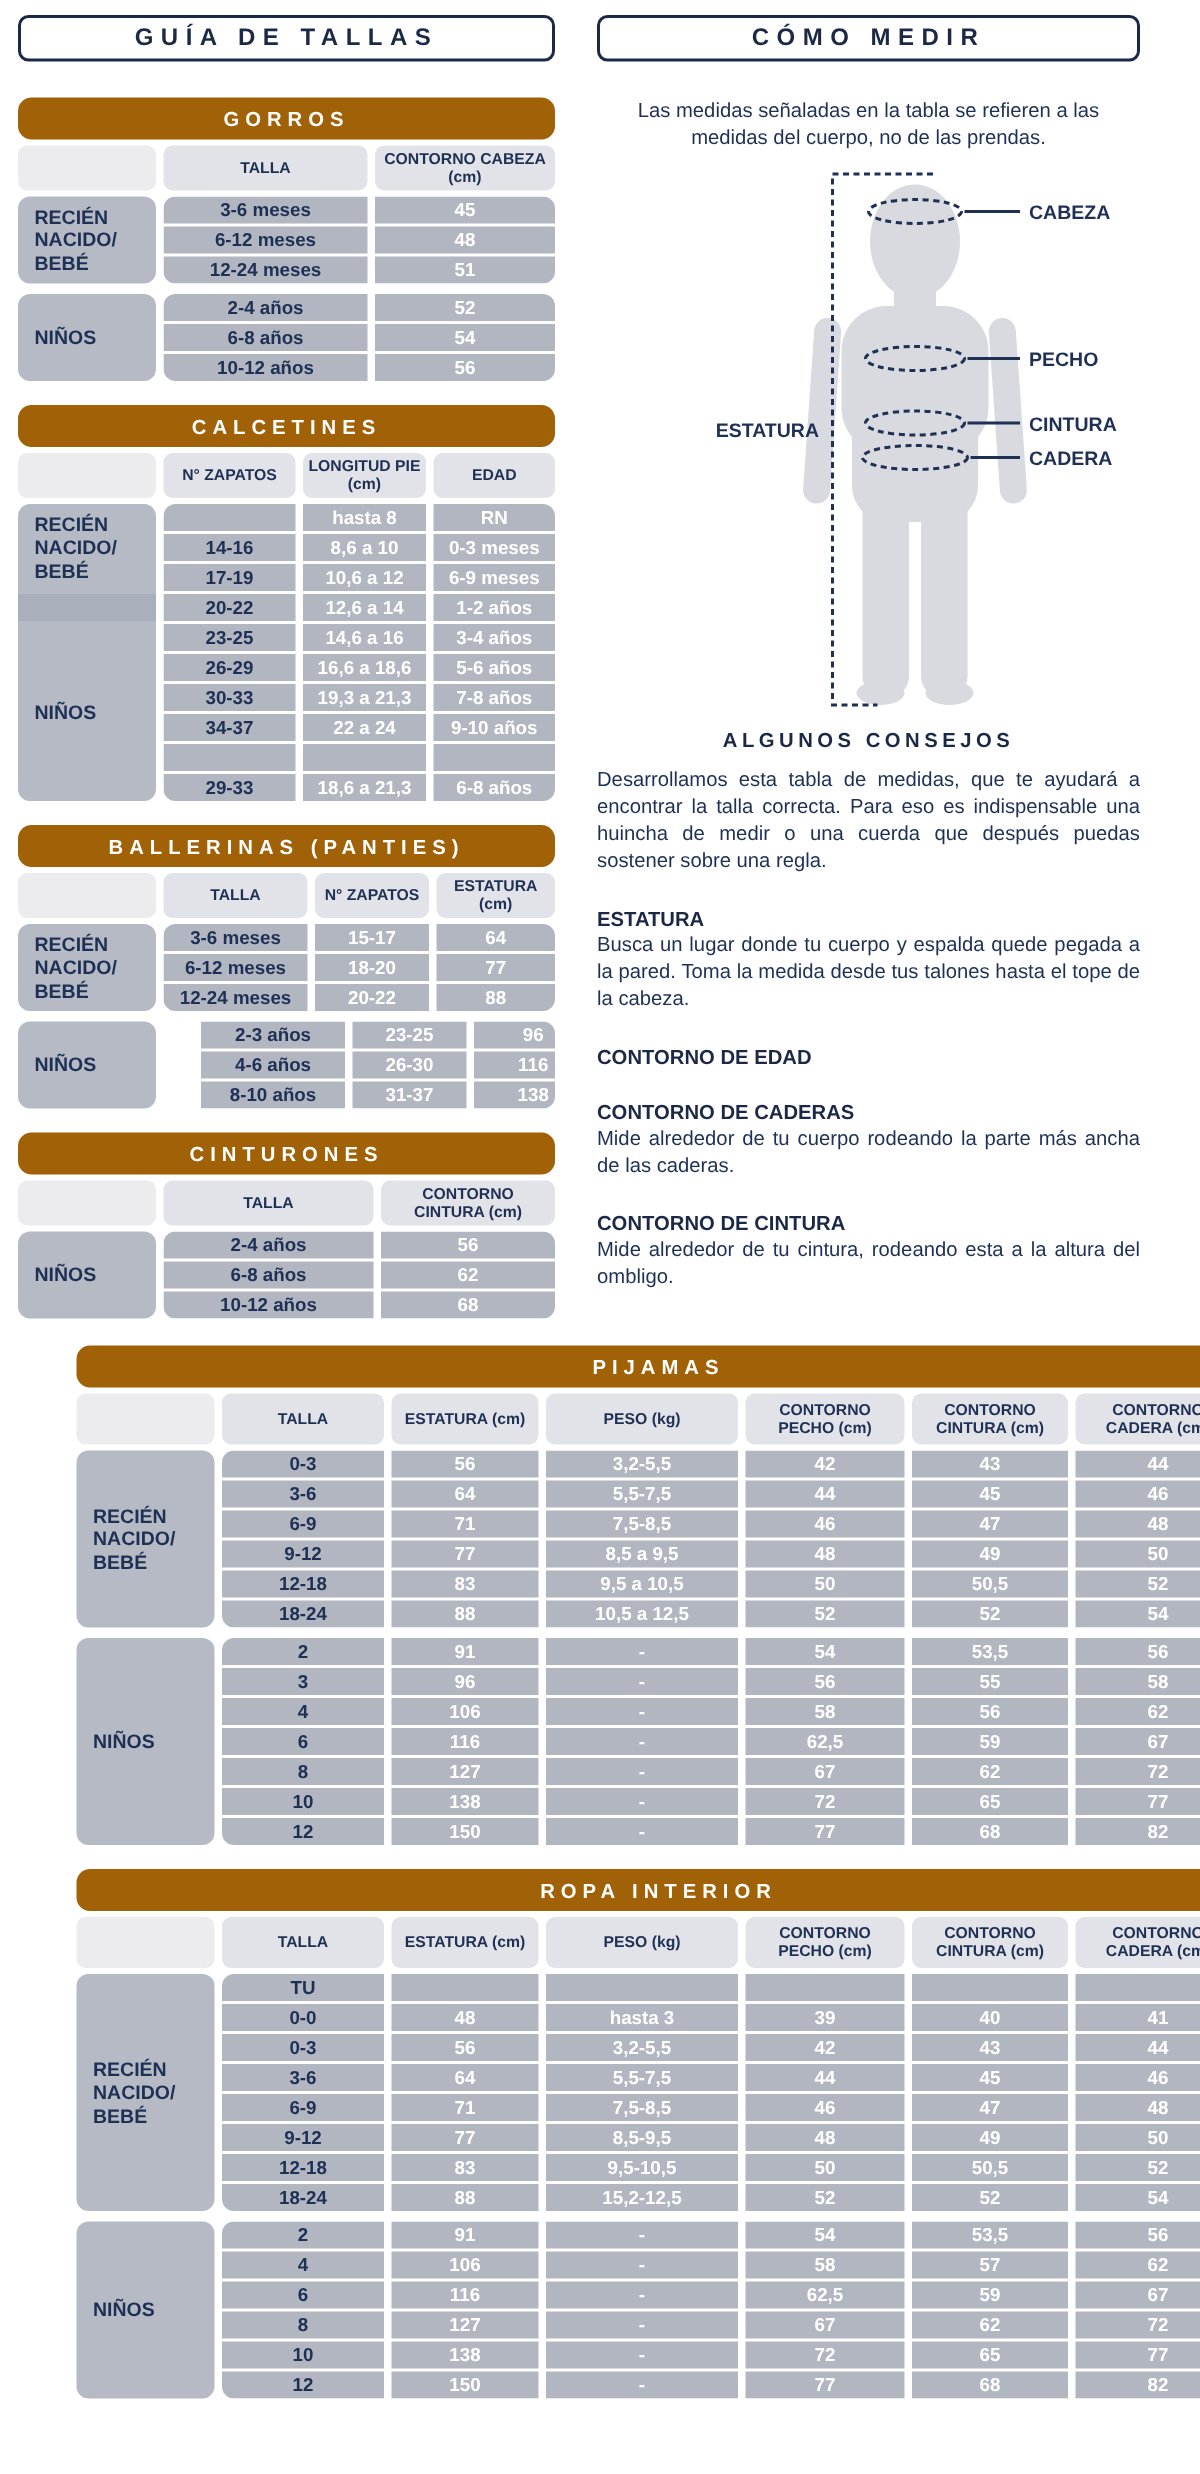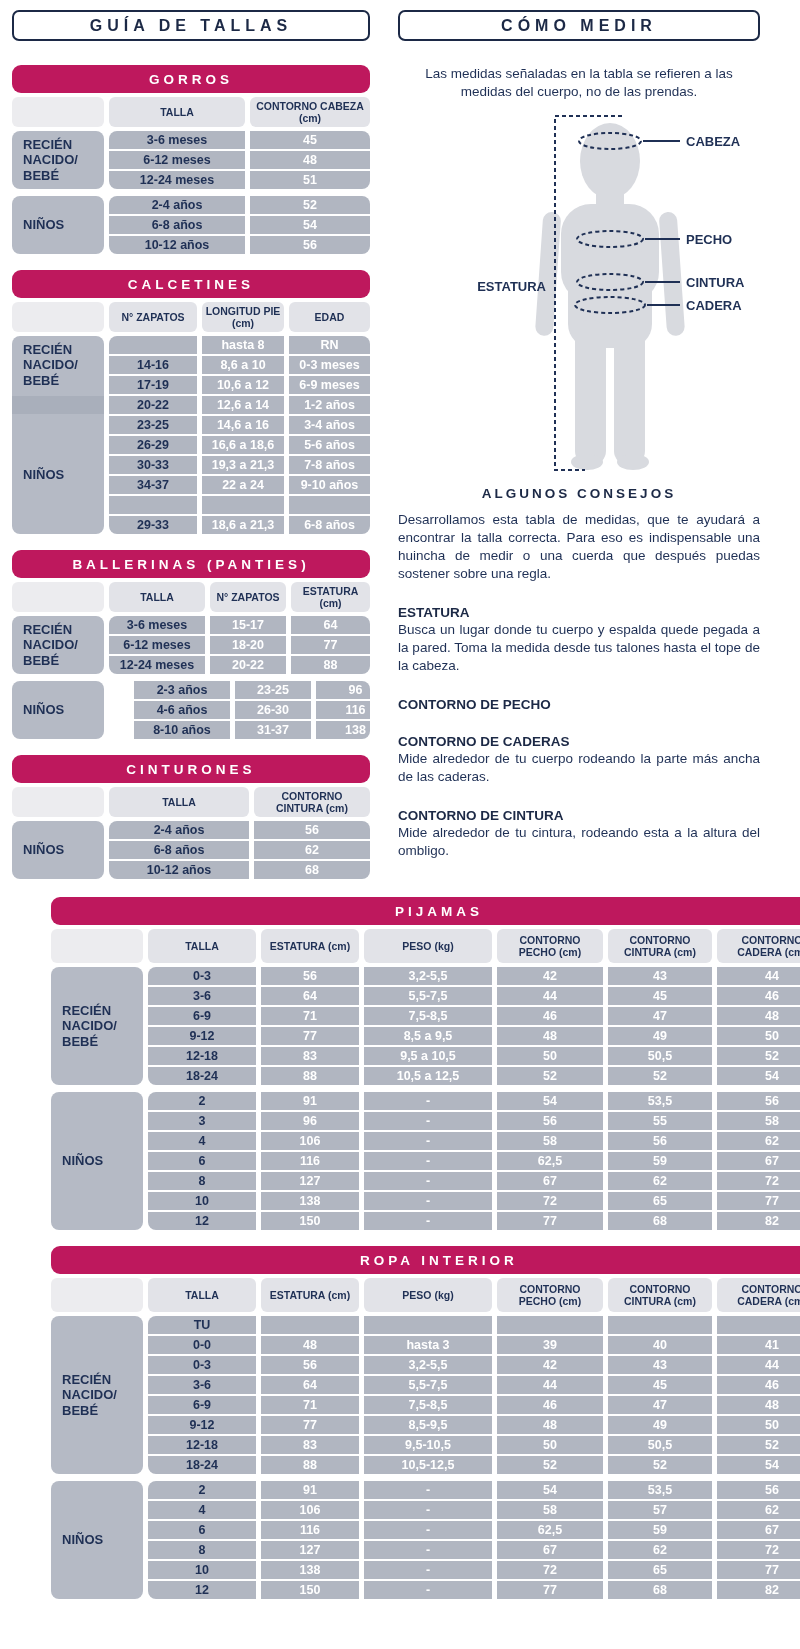--- a/index.html
+++ b/index.html
@@ -15,21 +15,21 @@
 
   .title-box{
     border:2.5px solid #1C2946;border-radius:7px;height:27px;
     display:flex;align-items:center;justify-content:center;
     font-weight:bold;font-size:16px;letter-spacing:5px;color:#1C2946;
     margin-bottom:24px;
   }
 
   .size-table{margin-bottom:16px;}
   .table-bar{
-    background:#be185d;border-radius:9px;height:28px;
+    background:#a16207;border-radius:9px;height:28px;
     display:flex;align-items:center;justify-content:center;
     color:#fff;font-weight:bold;font-size:13.5px;letter-spacing:4px;
     margin-bottom:4px;
   }
   .hdr-row{display:flex;gap:5px;margin-bottom:4px;min-height:30px;}
   .size-table.wide .hdr-row{min-height:34px;}
   .hdr-corner{width:92px;flex:none;background:#ECECEF;border-radius:6px;}
   .hdr-cell{
     flex:none;background:#E2E3E8;border-radius:6px;
     display:flex;align-items:center;justify-content:center;text-align:center;
@@ -266,21 +266,21 @@
     </svg>
 
     <p class="tips-title">ALGUNOS CONSEJOS</p>
     <p class="tips-intro">Desarrollamos esta tabla de medidas, que te ayudará a encontrar la talla correcta. Para eso es indispensable una huincha de medir o una cuerda que después puedas sostener sobre una regla.</p>
 
     <div class="cm-section">
       <h4>ESTATURA</h4>
       <p>Busca un lugar donde tu cuerpo y espalda quede pegada a la pared. Toma la medida desde tus talones hasta el tope de la cabeza.</p>
     </div>
     <div class="cm-section">
-      <h4>CONTORNO DE PECHO</h4>
+      <h4>CONTORNO DE EDAD</h4>
     </div>
     <div class="cm-section">
       <h4>CONTORNO DE CADERAS</h4>
       <p>Mide alrededor de tu cuerpo rodeando la parte más ancha de las caderas.</p>
     </div>
     <div class="cm-section">
       <h4>CONTORNO DE CINTURA</h4>
       <p>Mide alrededor de tu cintura, rodeando esta a la altura del ombligo.</p>
     </div>
   </div>
@@ -441,21 +441,21 @@
             <div class="cell">49</div>
             <div class="cell">50</div>
             <div class="cell c0">12-18</div>
             <div class="cell">83</div>
             <div class="cell">9,5-10,5</div>
             <div class="cell">50</div>
             <div class="cell">50,5</div>
             <div class="cell">52</div>
             <div class="cell c0">18-24</div>
             <div class="cell">88</div>
-            <div class="cell">10,5-12,5</div>
+            <div class="cell">15,2-12,5</div>
             <div class="cell">52</div>
             <div class="cell">52</div>
             <div class="cell">54</div>
           </div>
         </div>
         <div class="group-row">
           <div class="label-block">NIÑOS</div>
           <div class="data-block" style="grid-template-columns: 108px 98px 128px 106px 104px 110px;">
             <div class="cell c0">2</div>
             <div class="cell">91</div>

